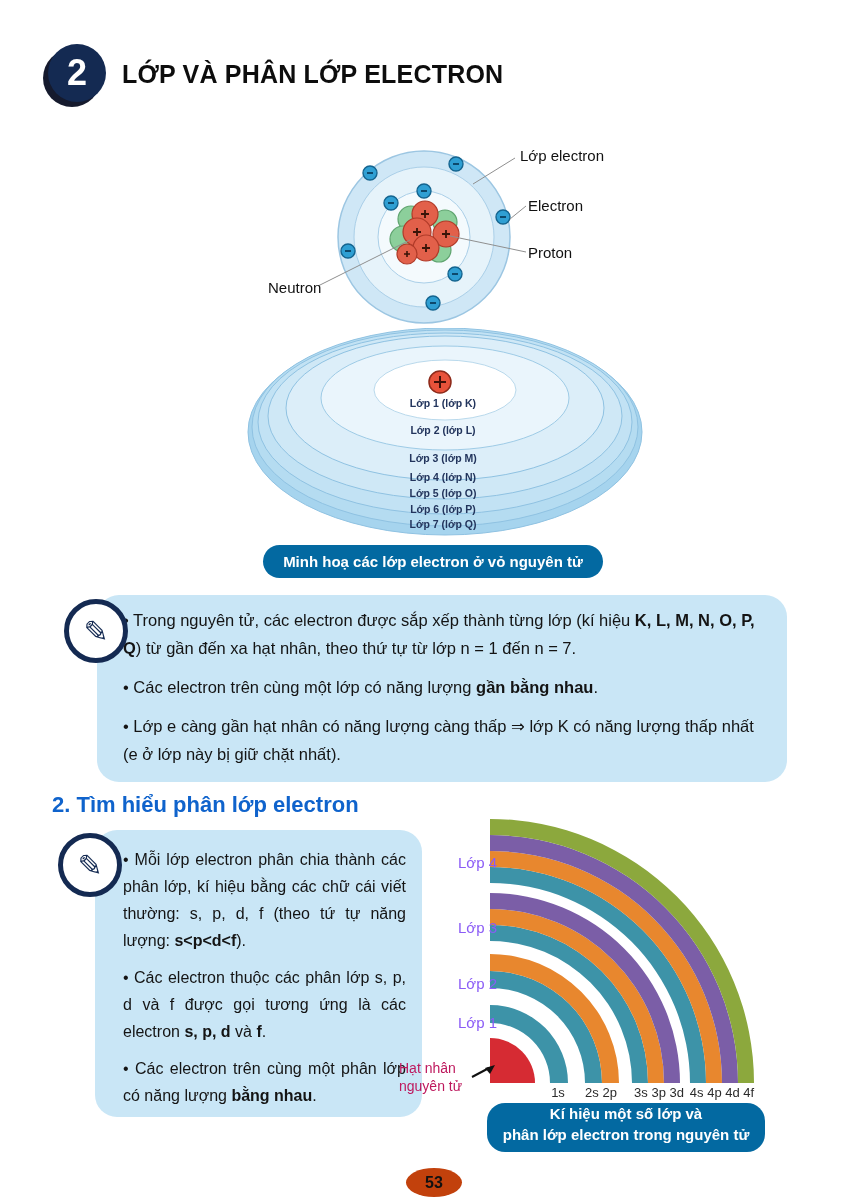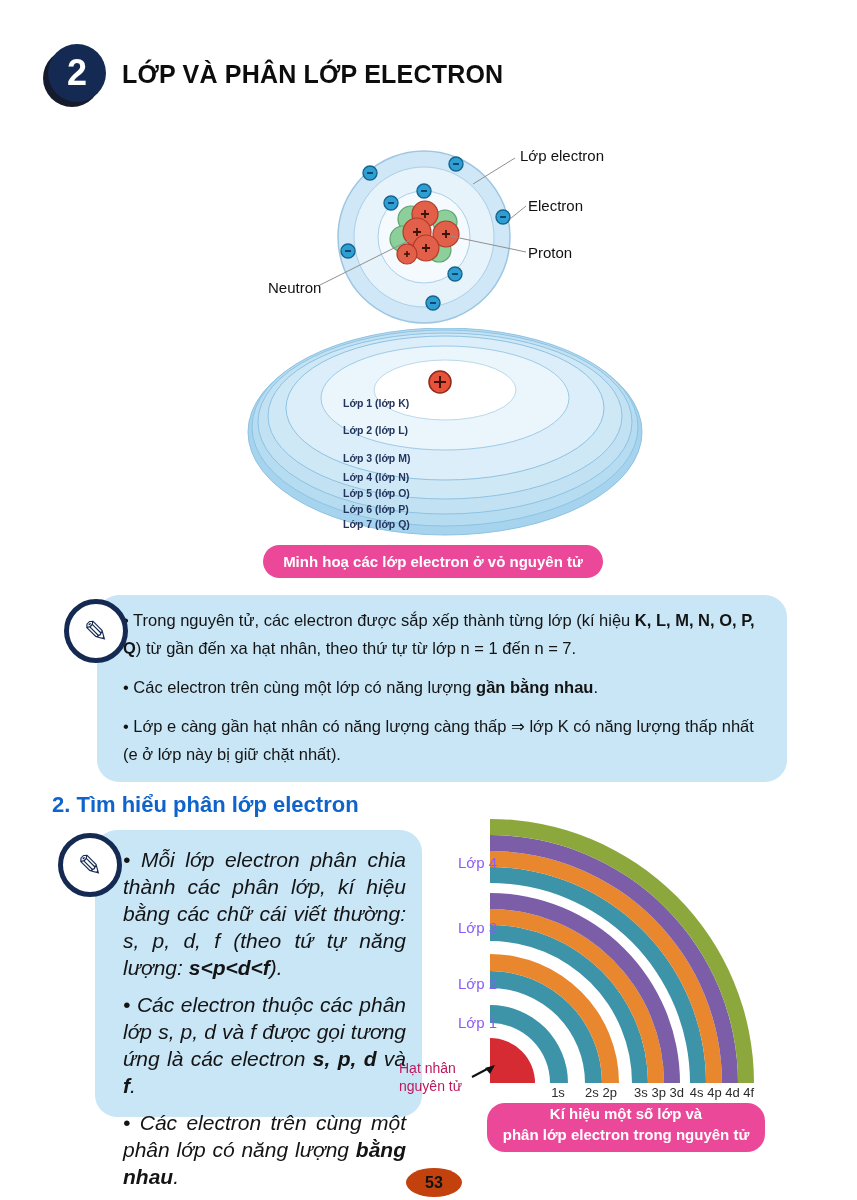--- a/index.html
+++ b/index.html
@@ -18,36 +18,36 @@
   }
   .page-title{left:122px;top:60px;font-size:25px;font-weight:bold;color:#0d0d0d;letter-spacing:0.2px;}
   .section-title{font-size:22px;font-weight:bold;color:#0f63cc;}
   #section1-title{left:52px;top:113px;}
   #section2-title{left:52px;top:792px;}
 
   
   .fig-label{font-size:15px;color:#111111;}
 
   
-  .ring-label{left:343px;width:200px;text-align:left;font-size:10.5px;font-weight:bold;color:#22345c;}
+  .ring-label{left:343px;width:200px;text-align:center;font-size:10.5px;font-weight:bold;color:#22345c;}
 
   
   .caption-pill{
-    background:#ec4899;color:#ffffff;font-weight:bold;font-size:15px;
+    background:#0369a1;color:#ffffff;font-weight:bold;font-size:15px;
     border-radius:18px;text-align:center;
   }
   #caption1{left:263px;top:545px;width:340px;height:33px;line-height:33px;}
   #caption2{left:487px;top:1103px;width:278px;height:49px;line-height:21px;box-sizing:border-box;}
 
   
   .info-box{background:#c9e6f6;border-radius:22px;box-sizing:border-box;}
   #infobox1{left:97px;top:595px;width:690px;height:187px;padding:11px 20px 8px 26px;}
   #infobox2{left:95px;top:830px;width:327px;height:287px;padding:16px 16px 8px 28px;}
   .info-box p{margin:0 0 11px 0;font-size:16.5px;line-height:28px;color:#141414;}
-  #infobox2 p{font-size:21px;line-height:27px;margin:0 0 10px 0;text-align:justify;font-style:italic;}
+  #infobox2 p{font-size:16px;line-height:27px;margin:0 0 10px 0;text-align:justify;}
   .info-box b{font-weight:bold;}
 
   .note-icon{
     width:64px;height:64px;border-radius:50%;background:#ffffff;
     border:5px solid #142a52;box-sizing:border-box;color:#142a52;
     display:flex;align-items:center;justify-content:center;font-size:30px;
   }
   #icon1{left:64px;top:599px;}
   #icon2{left:58px;top:833px;}
 

